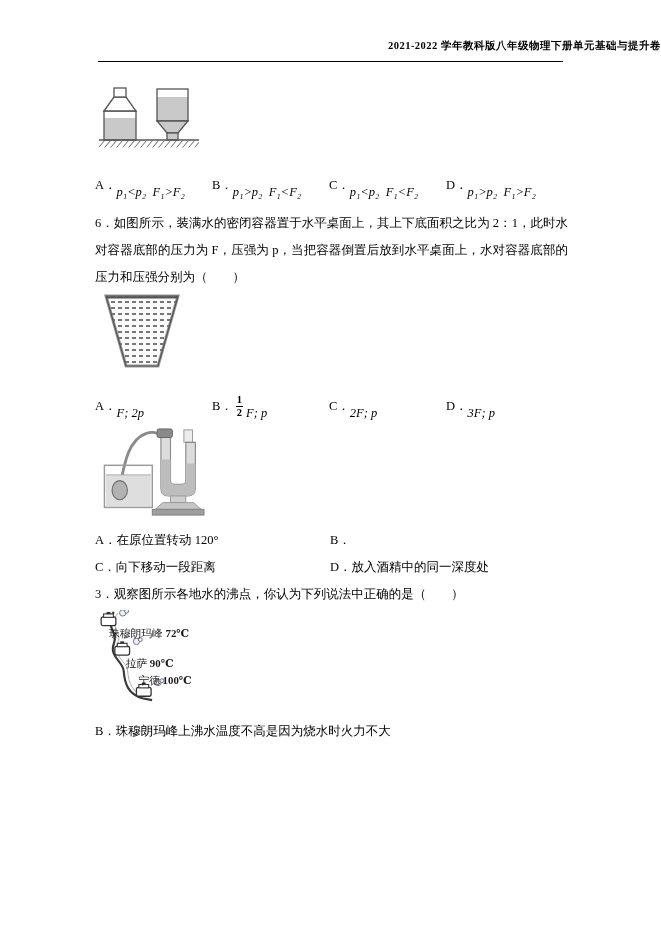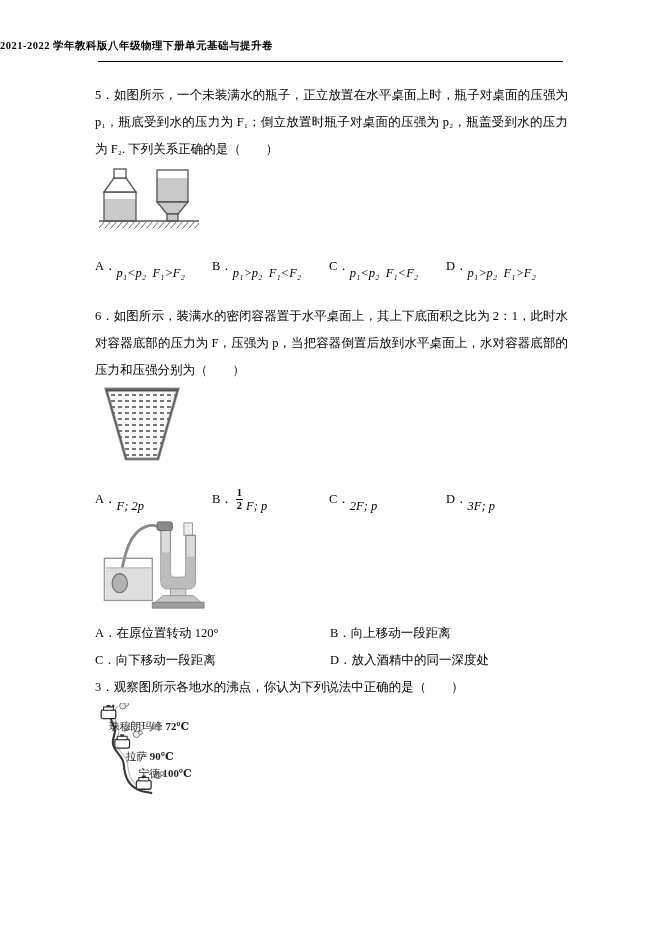--- a/index.html
+++ b/index.html
@@ -1,18 +1,18 @@
 <!DOCTYPE html>
 <html><head>
 <meta charset="utf-8">
 <style>
   html,body{margin:0;padding:0;background:#ffffff;}
   body{width:661px;height:935px;font-family:"Liberation Serif","DejaVu Serif",serif;color:#000;}
   .page{position:relative;width:661px;height:935px;overflow:hidden;background:#fff;}
-  .header{position:absolute;top:39px;left:0;width:100%;text-align:left;
+  .header{position:absolute;top:39px;left:0;width:100%;text-align:right;
           font-size:10.5px;font-weight:bold;letter-spacing:.5px;}
   .rule{position:absolute;top:61px;left:98px;width:465px;height:0;border-top:1.6px solid #000;}
   .content{position:absolute;left:95px;top:82px;width:473px;font-size:12.5px;line-height:27px;}
   p.qtext{margin:0;text-align:justify;}
   .m{font-style:italic;white-space:pre;margin-top:15px;}
   .optrow{display:flex;margin:0;line-height:27px;}
   .opt{width:117px;display:flex;align-items:center;}
   .opt:last-child{width:auto;}
   .opt .lbl{white-space:pre;}
   .opt-wide{width:235px;}
@@ -31,21 +31,20 @@
 </head>
 <body>
 
 <div class="page">
 
   <div class="header">2021-2022 学年教科版八年级物理下册单元基础与提升卷</div>
   <div class="rule"></div>
 
   <div class="content">
 
-    <p class="qtext">5．如图所示，一个未装满水的瓶子，正立放置在水平桌面上时，瓶子对桌面的压强为 p₁，瓶底受到水的压力为 F₁；倒立放置时瓶子对桌面的压强为 p₂，瓶盖受到水的压力为 F₂. 下列关系正确的是（　　）</p>
 
     <div class="fig fig5">
       <svg width="100" height="68" viewBox="0 0 100 68">
         <defs>
           <pattern id="hatchp" patternUnits="userSpaceOnUse" width="6" height="7">
             <line x1="0" y1="7" x2="6" y2="0" stroke="#666" stroke-width="1"></line>
           </pattern>
         </defs>
 
         <g>
@@ -81,21 +80,21 @@
       <span class="opt">
           <span class="lbl">C．</span>
           <span class="m">p₁&lt;p₂  F₁&lt;F₂</span>
         </span>
       <span class="opt">
           <span class="lbl">D．</span>
           <span class="m">p₁&gt;p₂  F₁&gt;F₂</span>
         </span>
     </div>
 
-    <p class="qtext" style="margin-top:16px">6．如图所示，装满水的密闭容器置于水平桌面上，其上下底面积之比为 2：1，此时水对容器底部的压力为 F，压强为 p，当把容器倒置后放到水平桌面上，水对容器底部的压力和压强分别为（　　）</p>
+    <p class="qtext" style="margin-top:4px">6．如图所示，装满水的密闭容器置于水平桌面上，其上下底面积之比为 2：1，此时水对容器底部的压力为 F，压强为 p，当把容器倒置后放到水平桌面上，水对容器底部的压力和压强分别为（　　）</p>
 
     <div class="fig fig6">
       <svg width="78" height="76" viewBox="0 0 78 76">
         <defs>
           <pattern id="dashp" patternUnits="userSpaceOnUse" width="7" height="6">
             <rect x="1" y="2" width="4" height="2" fill="#777"></rect>
           </pattern>
         </defs>
         <polygon points="3,3 75,3 55,73 23,73" fill="#fafafa" stroke="#999" stroke-width="3"></polygon>
         <polygon points="3,3 75,3 55,73 23,73" fill="url(#dashp)" stroke="#555" stroke-width="1.2"></polygon>
@@ -152,21 +151,20 @@
     </div>
 
     <div class="optcol">
       <div class="optrow">
         <span class="opt opt-wide">
             <span class="lbl">A．</span>
             <span>在原位置转动 120°</span>
           </span>
         <span class="opt">
             <span class="lbl">B．</span>
-            <span>向上移动一段距离</span>
           </span>
       </div>
       <div class="optrow">
         <span class="opt opt-wide">
             <span class="lbl">C．</span>
             <span>向下移动一段距离</span>
           </span>
         <span class="opt">
             <span class="lbl">D．</span>
             <span>放入酒精中的同一深度处</span>
@@ -196,15 +194,16 @@
         <use href="#kettle" x="22" y="32"></use>
         <use href="#steam" x="41" y="29"></use>
         <use href="#kettle" x="44" y="74"></use>
         <use href="#steam" x="63" y="71"></use>
         <text x="16" y="28" font-size="11" fill="#1a1a1a"><tspan>珠穆朗玛峰 </tspan><tspan font-weight="bold">72℃</tspan></text>
         <text x="33" y="58" font-size="11" fill="#1a1a1a"><tspan>拉萨 </tspan><tspan font-weight="bold">90℃</tspan></text>
         <text x="46" y="76" font-size="11" fill="#1a1a1a"><tspan>宁德 </tspan><tspan font-weight="bold">100℃</tspan></text>
       </svg>
     </div>
 
+    <p class="q8opt"><span class="lbl">B．</span><span>珠穆朗玛峰上沸水温度不高是因为烧水时火力不大</span></p>
 
   </div>
 </div>
 
 </body></html>

